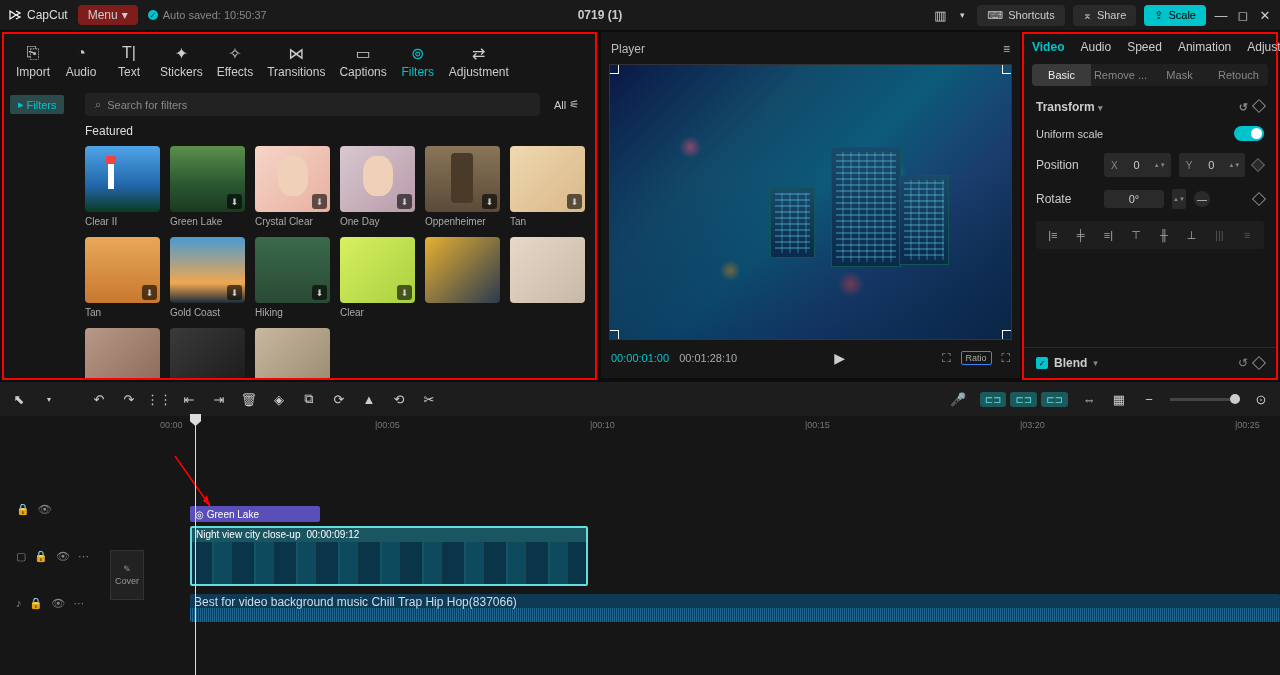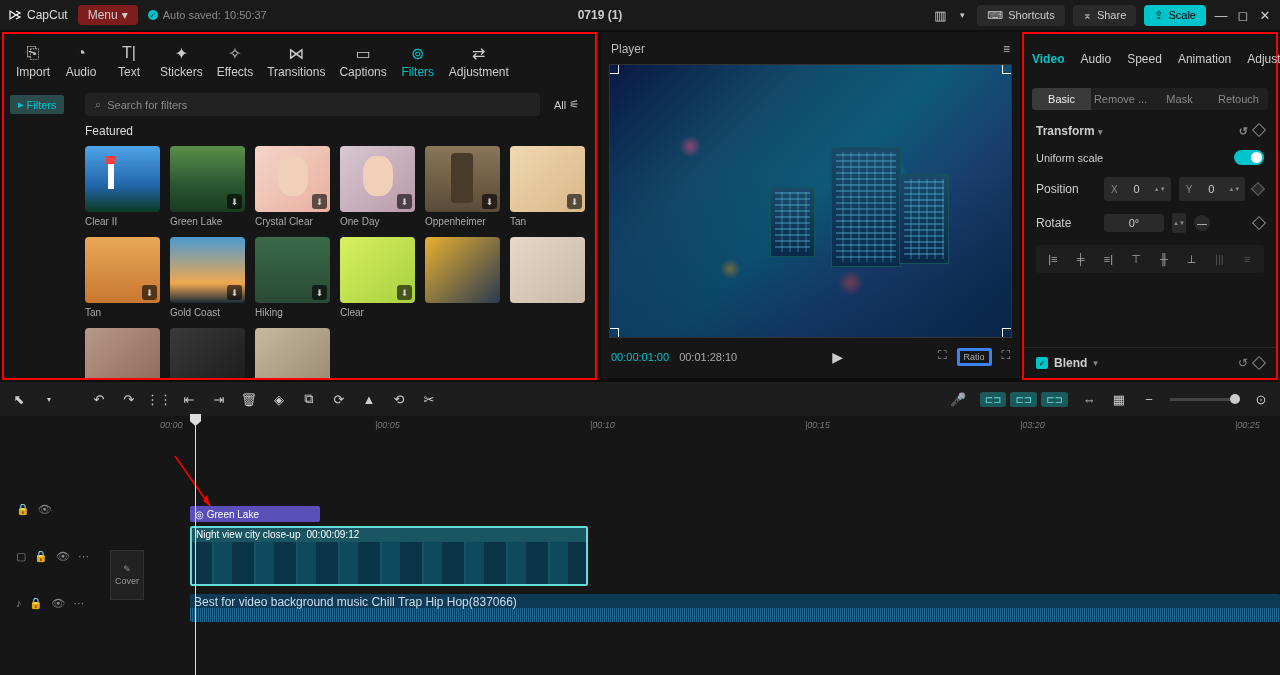--- a/index.html
+++ b/index.html
@@ -58,25 +58,25 @@
 .windows { position:absolute; inset:4px; background-image: repeating-linear-gradient(0deg, transparent 0 4px, rgba(100,220,255,.3) 4px 6px), repeating-linear-gradient(90deg, transparent 0 6px, rgba(100,220,255,.2) 6px 8px);}
 .player-handles { position:absolute; inset:0; pointer-events:none;}
 .ph { position:absolute; width:10px; height:10px; border: 1px solid #fff;}
 .ph.tl{top:-1px;left:-1px;} .ph.tr{top:-1px;right:-1px;} .ph.bl{bottom:-1px;left:-1px;} .ph.br{bottom:-1px;right:-1px;}
 .expand-hint { position:absolute; bottom:-12px; left:50%; transform:translateX(-50%); color:#fff; font-size:12px;}
 .player-ctrl { display: flex; align-items: center; padding: 6px 2px; gap: 10px;}
 .time-cur { color: #00c4cc; font-size: 11px;}
 .time-total { color: #aaa; font-size: 11px;}
 .play-btn { flex:1; text-align:center; font-size: 14px; cursor:pointer;}
 .pc-right { display:flex; gap:10px; font-size: 12px; color: #aaa;}
-.ratio-box { border: 3px solid #3b82f6; padding: 1px 4px; font-size: 9px; border-radius: 2px;}
+.ratio-box { border: 1px solid #3b82f6; padding: 1px 4px; font-size: 9px; border-radius: 2px;}
 
 
 .right-panel { width: 256px; background: #161616; margin: 2px 2px 0 0; border: 2px solid #ff0000; display: flex; flex-direction: column; padding: 0;}
-.prop-tabs { display: flex; padding: 18px 8px; gap: 16px; font-size: 12px;}
+.prop-tabs { display: flex; padding: 6px 8px; gap: 16px; font-size: 12px;}
 .prop-tab { cursor: pointer; color: #ccc; }
 .prop-tab.active { color: #00c4cc; font-weight: 600; }
 .sub-tabs { display: flex; background: #202020; margin: 4px 8px; border-radius: 4px; overflow: hidden;}
 .sub-tab { flex: 1; text-align: center; padding: 5px 0; font-size: 11px; color: #888; cursor: pointer;}
 .sub-tab.active { background: #3a3a3a; color: #eee;}
 .prop-body { padding: 10px 12px; display: flex; flex-direction: column; gap: 12px; flex:1;}
 .prop-row { display: flex; align-items: center; gap: 8px; font-size: 11px;}
 .prop-label { width: 60px; color: #ccc; font-size: 12px;}
 .section-hdr { display: flex; align-items: center; justify-content: space-between; font-size: 12px; font-weight: 600;}
 .section-icons { display: flex; gap: 6px; color: #888; font-size: 11px;}
@@ -100,21 +100,21 @@
 
 .timeline { height: 293px; background: #161616; display: flex; flex-direction: column; margin-top: 2px;}
 .tl-toolbar { height: 34px; background: #1d1d1d; display: flex; align-items: center; padding: 0 10px; gap: 12px;}
 .tl-tool { width: 18px; height: 18px; display:flex; align-items:center; justify-content:center; color:#ccc; cursor:pointer; font-size:13px;}
 .tl-spacer { flex: 1;}
 .zoom-slider { width: 70px; height: 3px; background: #444; position: relative;}
 .zoom-thumb { position:absolute; right:0; top:-4px; width:10px; height:10px; background:#ccc; border-radius:50%;}
 .link-group { display:flex; gap:4px;}
 .link-pill { padding:2px 5px; background:#1a5a5c; border-radius:3px; font-size:10px; color:#6dd;}
 
-.tl-ruler { height: 20px; position: relative; margin-left: 150px; color: #777; font-size: 9px; font-style: italic;}
+.tl-ruler { height: 20px; position: relative; margin-left: 150px; color: #777; font-size: 9px;}
 .tick { position: absolute; top: 4px;}
 .playhead { position: absolute; top: 0; bottom: 0; width: 1px; background: #ddd; z-index: 10;}
 .playhead-head { position:absolute; top:-2px; left:-5px; width:11px; height:12px; background:#ddd; clip-path: polygon(0 0, 100% 0, 100% 60%, 50% 100%, 0 60%);}
 
 .tl-body { flex: 1; display: flex; position: relative;}
 .tl-gutter { width: 110px; display: flex; flex-direction: column;}
 .tl-tracks { flex: 1; position: relative;}
 .gutter-row { height: 30px; display: flex; align-items: center; gap: 8px; padding-left: 16px; color: #888; font-size: 11px;}
 .gutter-row.video { height: 64px;}
 .cover-box { width: 36px; height: 50px; background: #222; margin-left: auto; margin-right: 6px; display:flex; flex-direction:column; align-items:center; justify-content:center; font-size:9px; color:#999; border:1px solid #333; gap:2px;}

